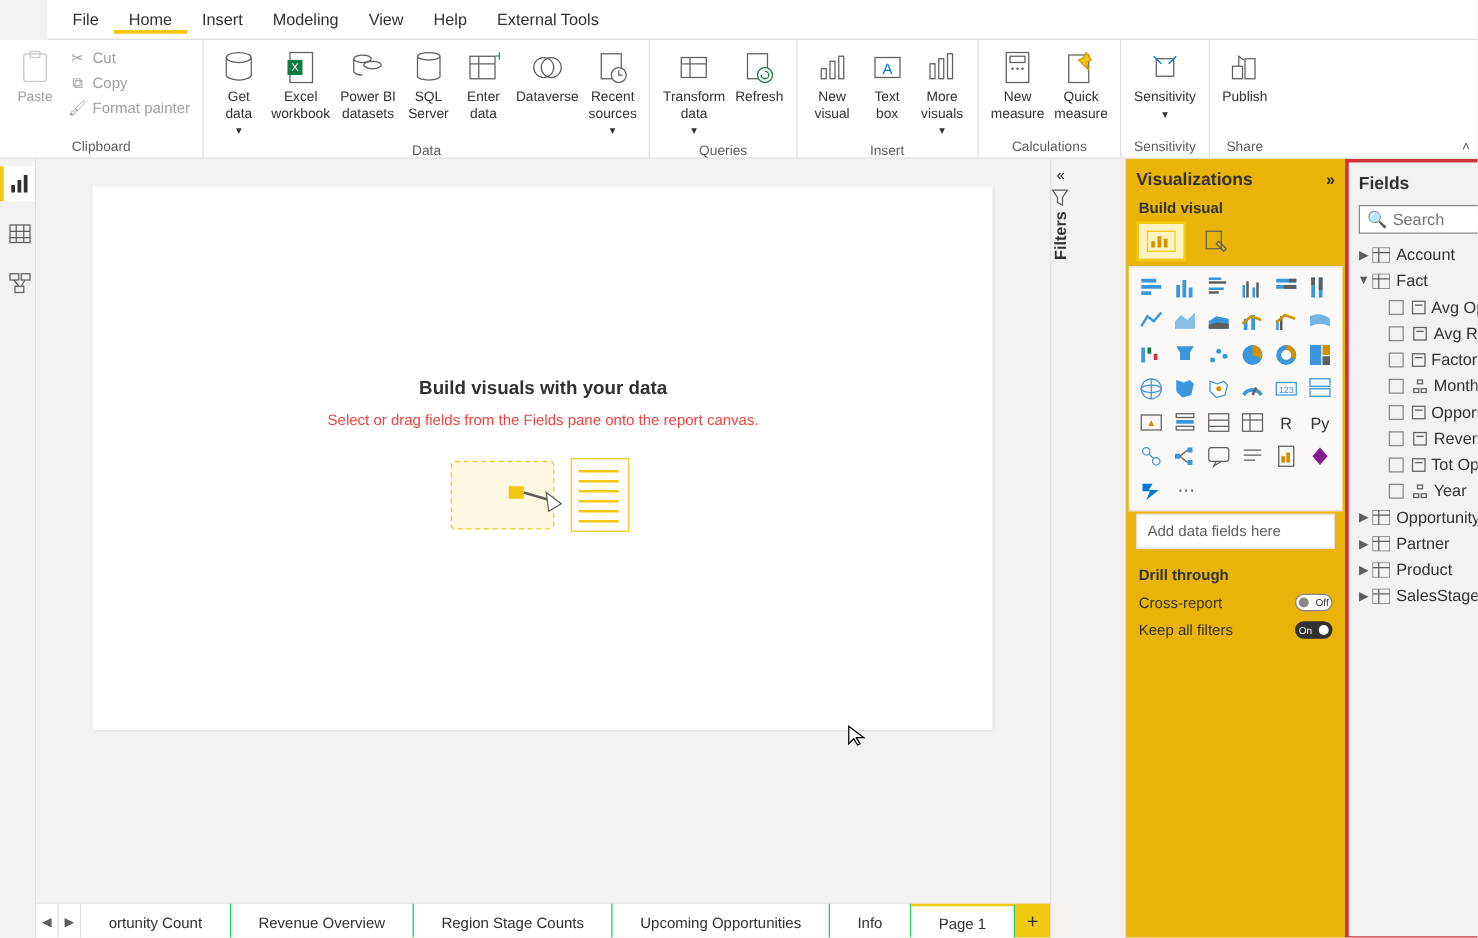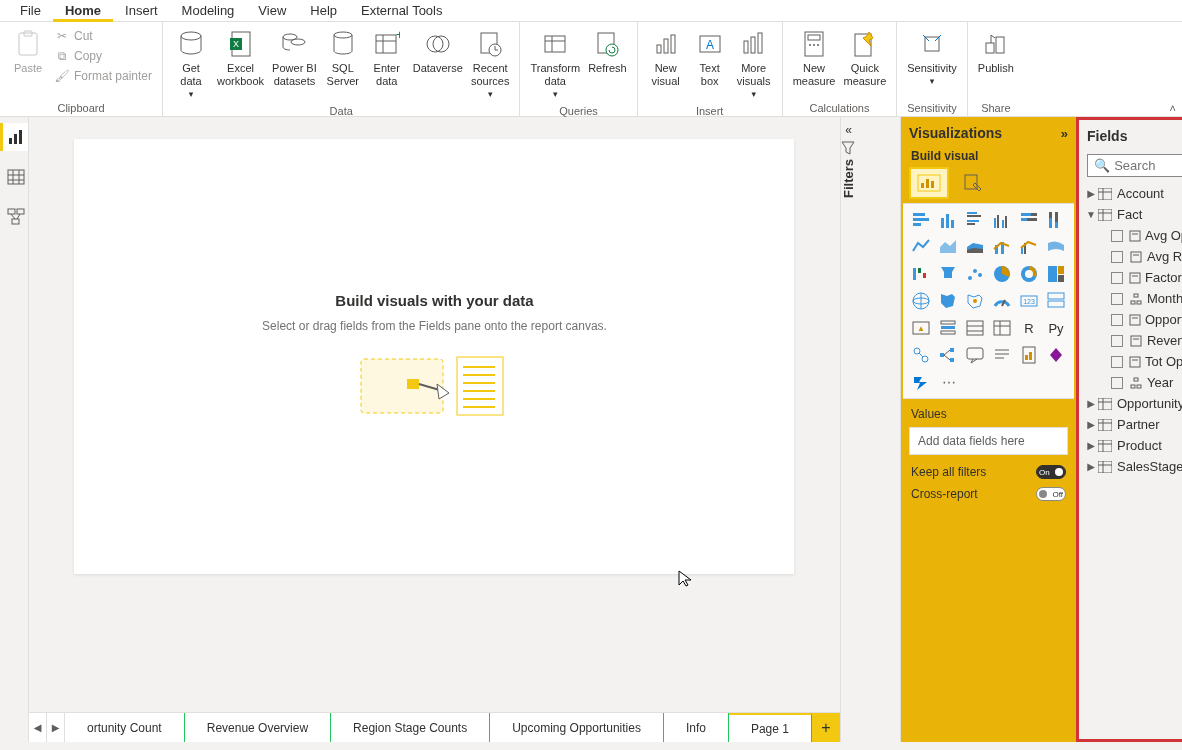--- a/index.html
+++ b/index.html
@@ -1,21 +1,21 @@
 <!DOCTYPE html>
 <html><head>
 <meta charset="utf-8">
 <style>
 * { box-sizing: border-box; margin: 0; padding: 0; font-family: "Segoe UI", sans-serif; }
 body { width: 1182px; height: 750px; background: #f3f2f1; overflow: hidden; font-size: 13px; color: #323130; }
 
 
-.menubar { height: 22px; background: #fff; display: flex; align-items: center; padding: 0 8px; border-bottom: 1px solid #e1dfdd; }
+.menubar { height: 32px; background: #fff; display: flex; align-items: center; padding: 0 8px; border-bottom: 1px solid #e1dfdd; margin-left: 38px; }
 .menubar .item { padding: 4px 12px; cursor: pointer; }
-.menubar .item.active { border-bottom: 3px solid #f2c811; padding-bottom: 1px; font-weight: 700; }
+.menubar .item.active { border-bottom: 3px solid #f2c811; padding-bottom: 1px; font-weight: 400; }
 
 
 .ribbon { height: 95px; background: #fff; display: flex; border-bottom: 1px solid #e1dfdd; position: relative; }
 .ribbon-group { display: flex; flex-direction: column; align-items: center; border-right: 1px solid #e1dfdd; padding: 4px 6px 0 6px; }
 .ribbon-group .buttons { display: flex; align-items: flex-start; flex: 1; }
 .ribbon-group .label { font-size: 11px; color: #605e5c; padding: 2px 0; }
 .rib-btn { display: flex; flex-direction: column; align-items: center; justify-content: flex-start; padding: 2px 4px; cursor: pointer; text-align: center; font-size: 11px; line-height: 13px; min-width: 44px; }
 .rib-btn .ico { width: 32px; height: 32px; display: flex; align-items: center; justify-content: center; margin-bottom: 2px; }
 .rib-small { display: flex; flex-direction: column; }
 .rib-mini { display: flex; align-items: center; font-size: 12px; padding: 2px 4px; cursor: pointer; color: #a19f9d; }
@@ -25,21 +25,21 @@
 
 .main { display: flex; height: calc(750px - 30px - 95px); }
 .viewrail { width: 40px; background: #f3f2f1; border-right: 1px solid #e1dfdd; display: flex; flex-direction: column; align-items: center; padding-top: 6px; gap: 12px; }
 .viewrail .vbtn { width: 28px; height: 28px; display: flex; align-items: center; justify-content: center; cursor: pointer; border-left: 3px solid transparent; }
 .viewrail .vbtn.active { border-left: 3px solid #f2c811; background: #fff; }
 
 .canvas-wrap { flex: 1; display: flex; flex-direction: column; background: #f3f2f1; }
 .canvas-area { flex: 1; padding: 10px 10px 0 10px; position: relative; }
 .canvas { background: #fff; margin: 12px auto; width: 720px; height: 435px; box-shadow: 0 1px 3px rgba(0,0,0,0.1); display: flex; flex-direction: column; align-items: center; justify-content: center; }
 .canvas h3 { font-size: 15px; font-weight: 600; margin-bottom: 10px; }
-.canvas p { font-size: 12px; color: #737373; margin-bottom: 18px; }
+.canvas p { font-size: 12px; color: #ef4444; margin-bottom: 18px; }
 .placeholder-img { width: 150px; height: 70px; position: relative; }
 
 
 .pagetabs { height: 30px; background: #fff; border-top: 1px solid #e1dfdd; display: flex; align-items: stretch; }
 .pagetabs .nav { width: 18px; display:flex;align-items:center;justify-content:center;border-right:1px solid #e1dfdd;cursor:pointer;font-size:10px;color:#605e5c;}
 .pagetabs .tab { padding: 0 22px; display:flex;align-items:center;border-right:1px solid #22c55e;cursor:pointer;font-size:12px;white-space:nowrap;}
 .pagetabs .tab.active { background:#fff; font-weight:400; border-top:2px solid #f2c811; }
 .pagetabs .add { width: 28px; background:#f2c811; display:flex;align-items:center;justify-content:center;cursor:pointer;font-size:16px;}
 
 
@@ -672,34 +672,34 @@
           <svg width="20" height="20">
             <path d="M3 5h8l-3 5h8l-10 8 3-7H3z" fill="#0078d4"></path>
           </svg>
         </div>
       <div class="viz-icon">
           <svg width="20" height="20">
             <text x="4" y="15" font-size="14" fill="#605e5c">⋯</text>
           </svg>
         </div>
     </div>
-    <div class="viz-section">Values</div>
     <div class="drop-well">Add data fields here</div>
+    <div class="viz-section" style="font-weight:600">Drill through</div>
+    <div class="toggle-row">
+      <span>Cross-report</span>
+      <div class="toggle off">
+          <span class="knob"></span>
+          <span>Off</span>
+        </div>
+    </div>
     <div class="toggle-row">
       <span>Keep all filters</span>
       <div class="toggle on">
           <span>On</span>
           <span class="knob"></span>
-        </div>
-    </div>
-    <div class="toggle-row">
-      <span>Cross-report</span>
-      <div class="toggle off">
-          <span class="knob"></span>
-          <span>Off</span>
         </div>
     </div>
   </div>
 
   <div class="fields-pane">
     <div class="pane-header">
       <span>Fields</span>
 
     </div>
     <div class="search-box">

